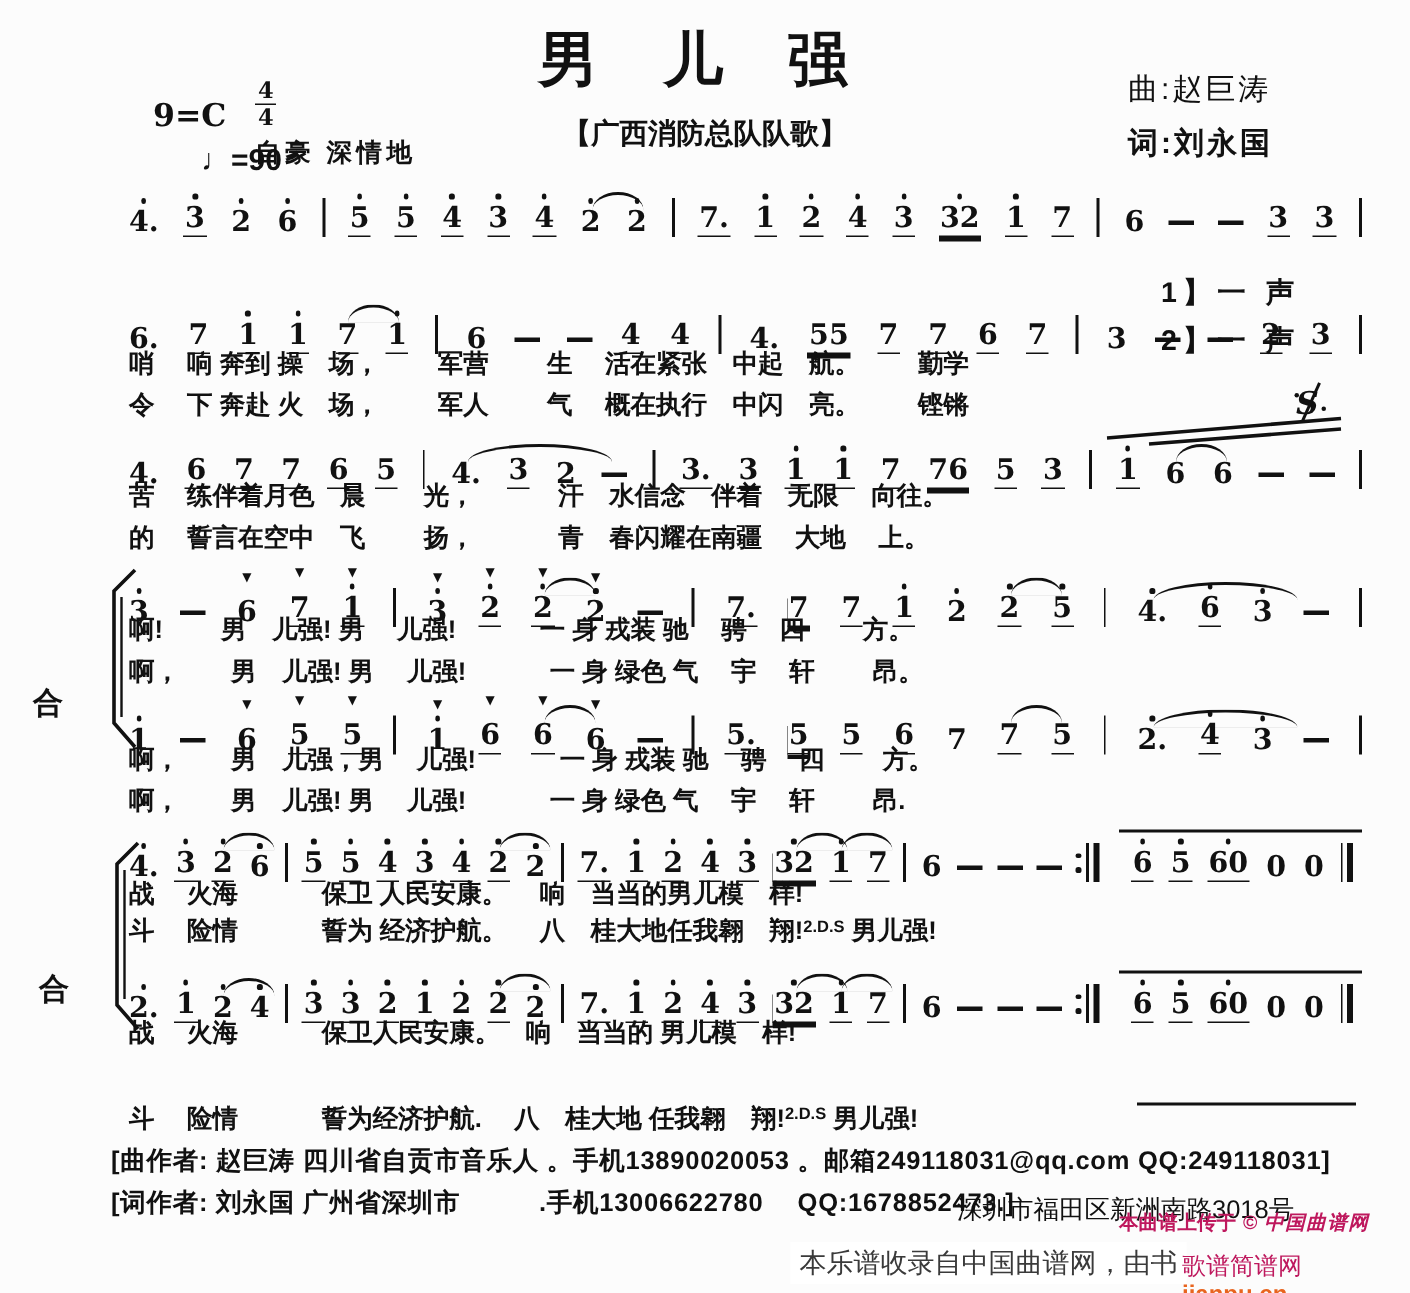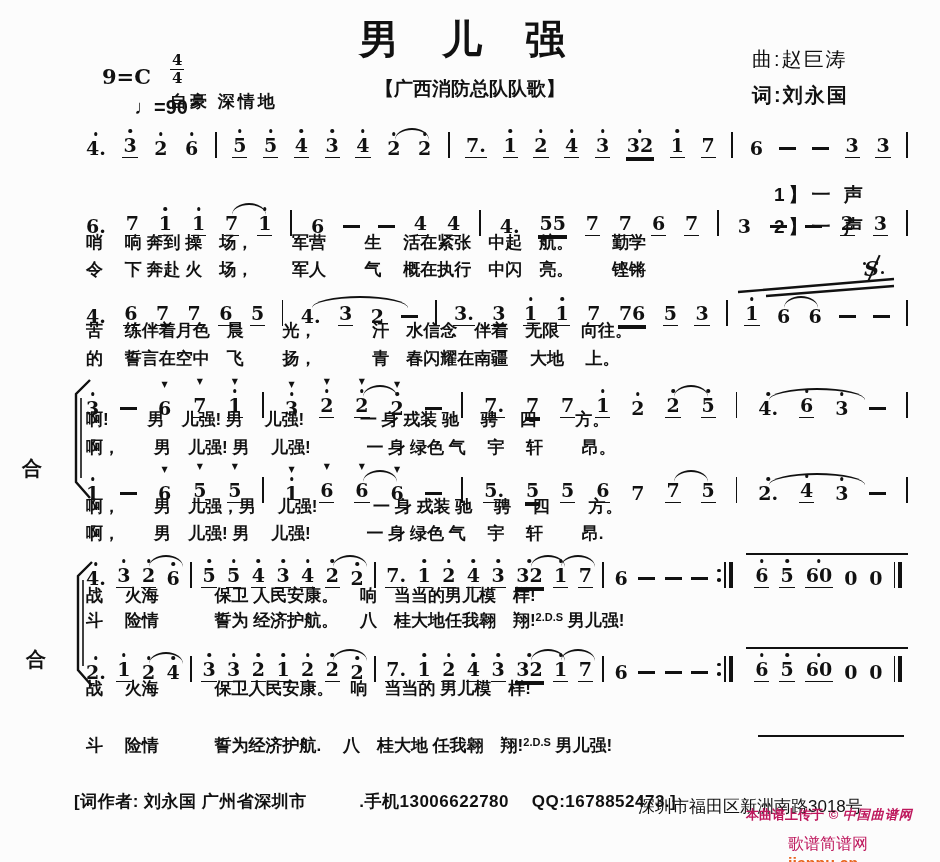--- a/index.html
+++ b/index.html
@@ -361,24 +361,26 @@
 
   <span class="segno">
     <span class="s">S</span><span class="sl"></span><b class="d1"></b><b class="d2"></b>
   </span>
   <svg class="wedge" width="162" height="24" viewBox="0 0 162 24">
     <line x1="2" y1="16" x2="158" y2="3" stroke="#111" stroke-width="2.4"></line>
     <line x1="30" y1="20" x2="158" y2="10" stroke="#111" stroke-width="2.4"></line>
   </svg>
   <div class="tailline"></div>
 
+  <div class="credit1">[曲作者: 赵巨涛 四川省自贡市音乐人 。手机13890020053 。邮箱249118031@qq.com QQ:249118031]</div>
   <div class="credit2">[词作者: 刘永国 广州省深圳市　　　.手机13006622780　 QQ:1678852473.]</div>
   <div class="address">深圳市福田区新洲南路3018号</div>
   <div class="upload">
     <span>本曲谱上传于</span>
     <span class="c">©</span>
     <span class="logo">中国曲谱网</span>
   </div>
+  <div class="collect">本乐谱收录自中国曲谱网，由书</div>
   <div class="jianpu">
     <span class="g">歌谱简谱网 </span><span class="o">jianpu.cn</span>
   </div>
 
 </div>
 
 </body></html>

